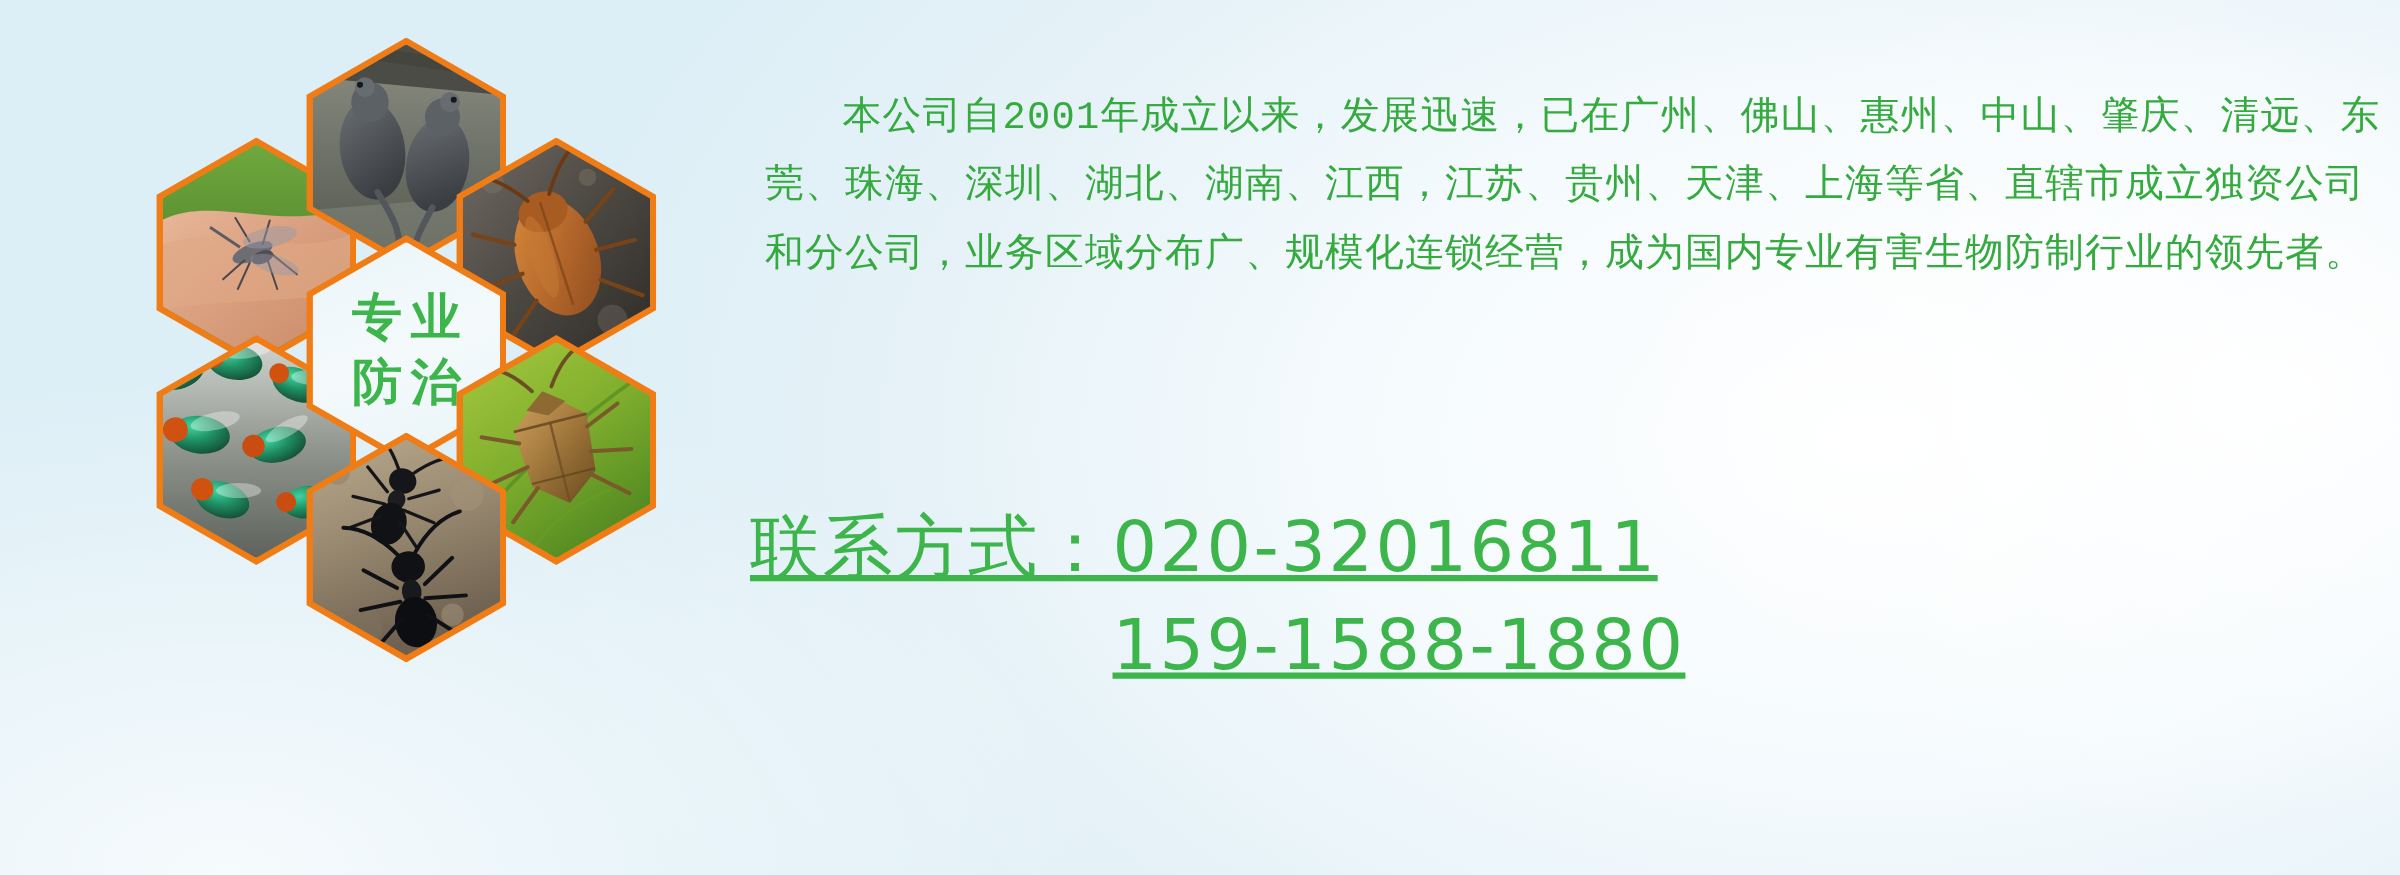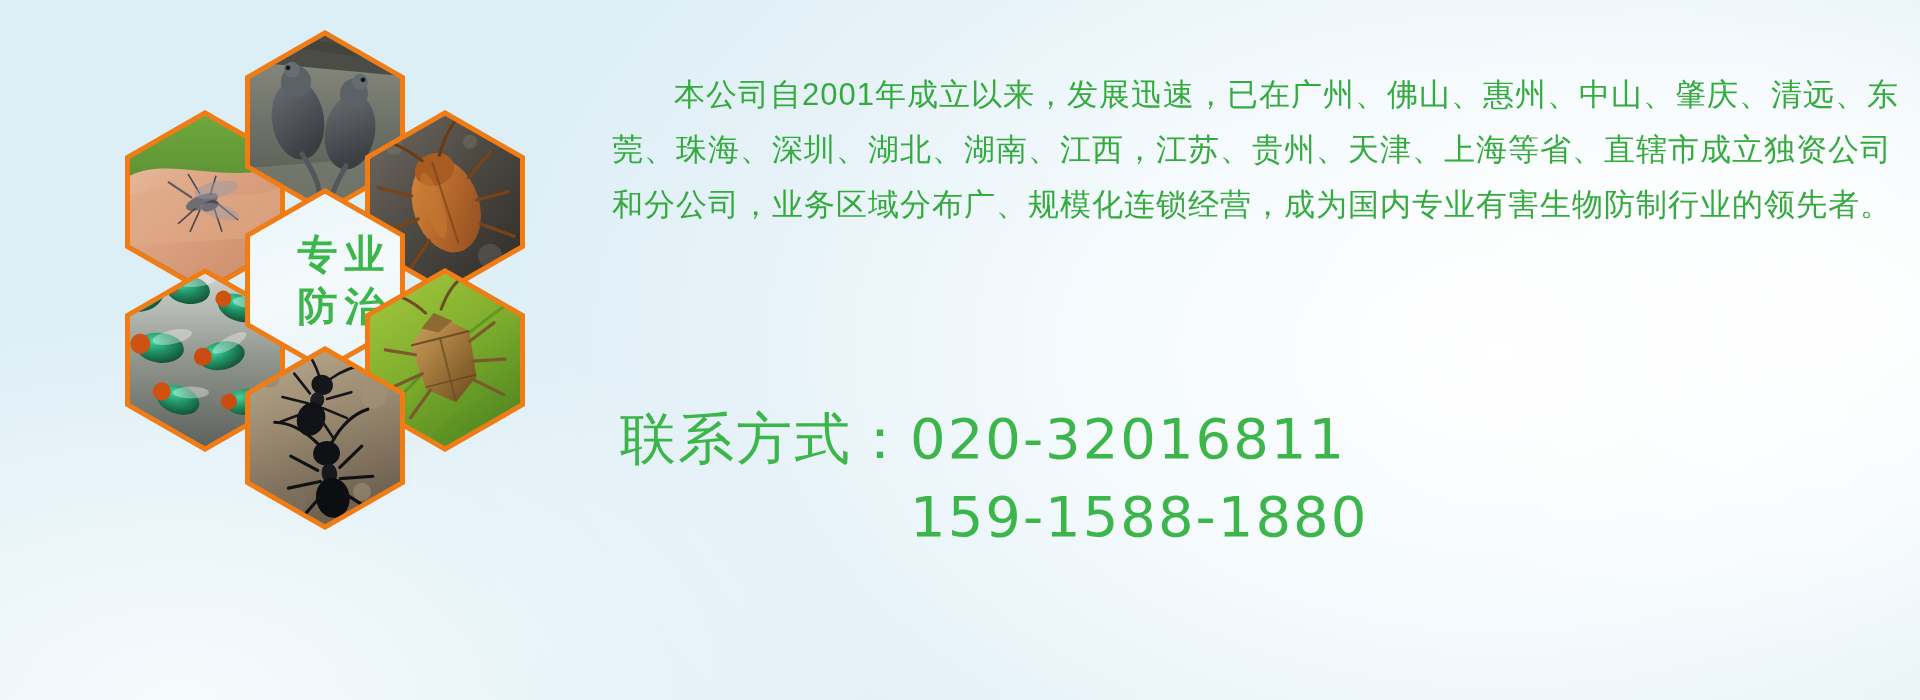--- a/index.html
+++ b/index.html
@@ -76,21 +76,21 @@
   .hex-center     { left: 150px; top: 178px; }
   .hex-stinkbug   { left: 270px; top: 258px; }
   .hex-ants       { left: 150px; top: 336px; }
 
   
   .hex-center .hex-inner {
     background: linear-gradient(160deg, #eaf5f9 0%, #f4fafc 50%, #e9f4f8 100%);
   }
   #center-label {
     position: absolute;
-    left: 16px; top: 0;
+    left: 0; top: 0;
     width: 100%; height: 100%;
     display: flex;
     flex-direction: column;
     align-items: center;
     justify-content: center;
     gap: 6px;
   }
   #center-label span {
     color: #3cb54a;
     font-size: 40px;
@@ -107,28 +107,29 @@
     left: 612px;
     top: 36px;
     width: 1300px;
   }
   #about-paragraph {
     color: #35ab3f;
     font-size: 31px;
     line-height: 55px;
     letter-spacing: 1px;
     text-indent: 62px;
-    font-family: Liberation Sans, sans-serif;
+    font-family: Liberation Mono, monospace;
   }
   #contact-block {
     position: absolute;
-    left: 620px;
+    left: 600px;
     top: 400px;
     width: 1280px;
     color: #3cb54a;
+    text-decoration: underline;
   }
   .contact-line {
     font-size: 56px;
     line-height: 78px;
     font-weight: 500;
     letter-spacing: 2px;
     white-space: nowrap;
     font-family: "DejaVu Sans", "Liberation Sans", sans-serif;
   }
   .contact-line.second {

